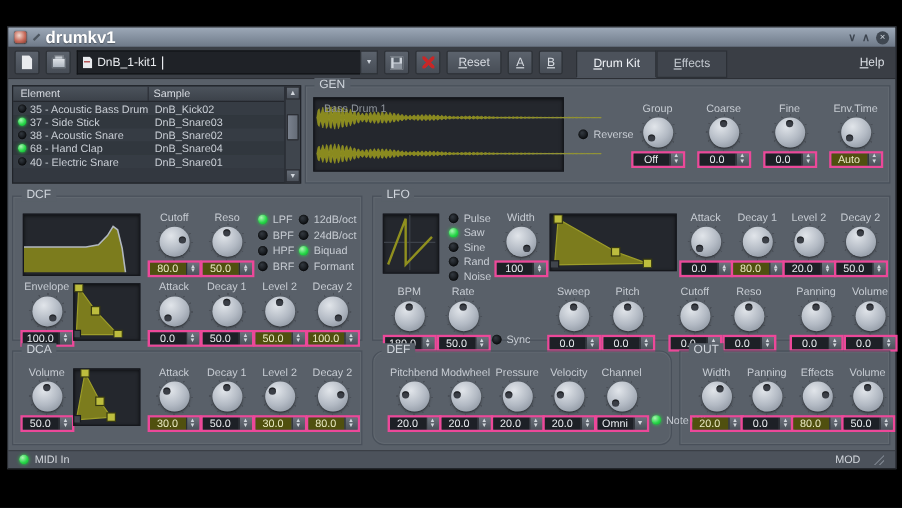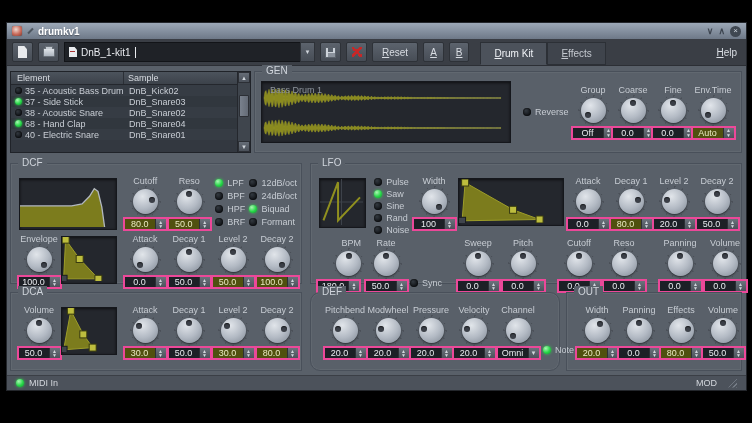--- a/index.html
+++ b/index.html
@@ -7,21 +7,21 @@
   *{box-sizing:border-box;}
   .stage{position:relative;width:752px;height:423px;background:#000;}
   .window{position:absolute;left:6px;top:22px;width:741px;height:369px;background:#596069;
     border:1px solid #23262b;display:flex;flex-direction:column;}
   
   .titlebar{height:16px;background:linear-gradient(#9ca8b7,#6e7988);display:flex;align-items:center;
     padding:0 5px;gap:4px;flex:0 0 auto;}
   .appicon{width:10px;height:10px;border-radius:2px;background:radial-gradient(circle at 40% 35%,#f0d9d0,#c96a5a 55%,#7e3a30);box-shadow:0 0 1px #333;}
   .editicon{width:8px;height:8px;position:relative;}
   .editicon::before{content:"";position:absolute;left:1px;top:3px;width:7px;height:2px;background:#4c555f;transform:rotate(-45deg);}
-  .wtitle{color:#fff;font-weight:bold;font-size:10px;text-shadow:0 1px 1px rgba(0,0,0,.35);}
+  .wtitle{color:#fff;font-weight:bold;font-size:14px;text-shadow:0 1px 1px rgba(0,0,0,.35);}
   .wctrls{margin-left:auto;display:flex;align-items:center;gap:5px;}
   .wglyph{font-size:9px;color:#3d4550;line-height:10px;font-weight:bold;}
   .wclose{width:11px;height:11px;border-radius:50%;background:#3f4751;color:#cfd6de;font-size:8px;
     display:flex;align-items:center;justify-content:center;line-height:1;}
   
   .toolbar{height:27px;background:#3a3e45;border-bottom:1px solid #2c2f35;display:flex;align-items:center;
     padding:0 5px;gap:5px;flex:0 0 auto;}
   .tool-btn{width:21px;height:20px;background:linear-gradient(#5c636d,#474d56);border:1px solid #2e3238;
     border-radius:2px;display:flex;align-items:center;justify-content:center;}
   .ic-new{width:9px;height:12px;background:#e9ebee;clip-path:polygon(0 0,70% 0,100% 28%,100% 100%,0 100%);}
@@ -237,21 +237,21 @@
                 <path d="M2,16 L3,9.90039823521278 L4,8.590108312370603 L5,13.65924225584245 L6,10.840505510311688 L7,7.307447508249387 L8,11.077306906482606 L9,12.717515807376856 L10,6.96227212070445 L11,8.715423541397293 L12,15.277235109894669 L13,7.698219733907138 L14,7.013885758708218 L15,13.894674356872514 L16,9.43325018889081 L17,6.284440765388608 L18,11.27313756313986 L19,11.880781239157844 L20,6.6393123896429636 L21,9.282527963250091 L22,14.62134947546793 L23,7.973242631303963 L24,8.203690615337408 L25,14.797126549275378 L26,9.999566565210404 L27,8.121711737024624 L28,12.758198400039367 L29,12.32703113564357 L30,8.924453592079832 L31,11.500463299395484 L32,14.554576694701836 L33,10.347775614186276 L34,11.082758907018842 L35,15.641284933309809 L36,12.051650335645473 L37,11.395510585177124 L38,14.447504628801333 L39,13.704956690638316 L40,12.210401817543087 L41,13.691944993555605 L42,14.816758058642135 L43,12.053970573819274 L44,12.51727455264976 L45,15.958617798801608 L46,12.249638408196557 L47,11.571398376618006 L48,14.66425494154399 L49,12.978294371714203 L50,11.055831464253922 L51,13.283732039870614 L52,14.14848266875178 L53,11.08849383086357 L54,12.141385852199424 L55,15.573077882474834 L56,11.675031160196898 L57,11.430953569114509 L58,14.985557627224264 L59,12.709778306722434 L60,11.255219861867687 L61,13.75984049556019 L62,14.004247569825862 L63,11.607586432812631 L64,12.925777760030208 L65,15.333890114580354 L66,12.381252859277991 L67,12.569019946674535 L68,15.510157422887726 L69,13.401455965067838 L70,12.675263129213427 L71,14.677770340555229 L72,14.470623342448691 L73,13.14514460002281 L74,14.234979684750655 L75,15.413909066706353 L76,13.827432587516896 L77,14.16182519587636 L78,15.88627329682153 L79,14.485752647439263 L80,14.040328938588333 L81,15.276120368604909 L82,14.753136693113179 L83,13.72281599987803 L84,14.599262948586773 L85,15.26512136843867 L86,13.656115333595018 L87,13.987378686080426 L88,15.95266126962654 L89,13.876540893323593 L90,13.556853205316028 L91,15.295627216888448 L92,14.360047794685105 L93,13.389147359354098 L94,14.606651437308651 L95,15.02814622975052 L96,13.511953750469965 L97,14.093017528031073 L98,15.767348743899037 L99,13.894650781200474 L100,13.828196483714514 L101,15.543785815144561 L102,14.458276823070737 L103,13.83273176918122 L104,15.007487039739416 L105,15.096399931774453 L106,14.074139799327865 L107,14.68636935972832 L108,15.700718345947747 L109,14.479354085547453 L110,14.594306070372657 L111,15.815446813070775 L112,14.955417551231289 L113,14.699755677666428 L114,15.501408887765123 L115,15.412413971765293 L116,14.939384989321805 L117,15.358741589045591 L118,15.749309761041072 L119,14.993649417421944 L120,15.054978309866804 L121,15.94488532510231 L122,15.057042426793366 L123,14.814535391173038 L124,15.579975417663071 L125,15.260707949187307 L126,14.690388217985653 L127,15.217865076338128 L128,15.579352929498288 L129,14.712973994205596 L130,14.92272385543104 L131,15.962310128167962 L132,14.882607361510335 L133,14.745578646506393 L134,15.654263696498909 L135,15.169875612956359 L136,14.712831141659114 L137,15.332398558637559 L138,15.523417750753712 L139,14.821445918596345 L140,15.118603253929892 L141,15.882575391965755 L142,15.041570884634064 L143,15.034845825502133 L144,15.808673496903014 L145,15.325338563915995 L146,15.076114941185462 L147,15.590112747453901 L148,15.619097211916781 L149,15.214575420257537 L150,15.478698392868383 L151,15.875688180285575 L152,15.408624496191791 L153,15.468108128042184 L154,15.936293440670907 L155,15.614060283648113 L156,15.484385241113682 L157,15.782651010200638 L158,15.702156200545906 L159,15.40625780791215 L160,15.60558544247871 L161,15.841359550117613 L162,15.395112788756087 L163,15.447455000599607 L164,15.974391778202929 L165,15.46011324861098 L166,15.339001498612532 L167,15.775005391157052 L168,15.594286400127904 L169,15.30148948797049 L170,15.594361814174723 L171,15.776173119670792 L172,15.341703846141062 L173,15.462312825529212 L174,15.975102203591835 L175,15.450802191246739 L176,15.3980500047129 L177,15.841517958043033 L178,15.607068583247528 L179,15.406464358137248 L180,15.70090614007443 L181,15.781580329090948 L182,15.478198451051709 L183,15.61946326143681 L184,15.94511995422075 L185,15.593068015611388 L186,15.600382431548137 L187,15.925511038509988 L188,15.725684888689209 L189,15.634617936807489 L190,15.843291696920108 L191,15.85165629402233 L192,15.704620013677799 L193,15.809713358999334 L194,15.949881180893728 L195,15.744719918331956 L196,15.745139635446153 L197,15.968421977699013 L198,15.764492666405348 L199,15.684226210775241 L200,15.871930181567095 L201,15.821128195903814 L202,15.654680099855867 L203,15.777153709362915 L204,15.907654427729378 L205,15.66434864611356 L206,15.701123801485897 L207,15.989628967246398 L208,15.713002108074596 L209,15.657267280412146 L210,15.887857100660367 L211,15.792475411343506 L212,15.652349126235686 L213,15.803569893368762 L214,15.888790484929157 L215,15.685217043818684 L216,15.749042254478026 L217,15.985577305633823 L218,15.74754626471777 L219,15.729888650118419 L220,15.932175582378546 L221,15.826240787491184 L222,15.744445871541423 L223,15.875013913223198 L224,15.906745173529798 L225,15.784930659893002 L226,15.847272063032623 L227,15.976353484239922 L228,15.839909781936957 L229,15.846986623437067 L230,15.973308567977627 L231,15.89732715467596 L232,15.86502155240434 L233,15.936192758759892 L234,15.929812506827245 L235,15.845927273785003 L236,15.889971325134072 L237,15.967544501292842 L238,15.844689558496187 L239,15.849208316045527 L239,16.150791683954473 L238,16.15531044150381 L237,16.032455498707158 L236,16.11002867486593 L235,16.154072726214995 L234,16.070187493172753 L233,16.063807241240106 L232,16.13497844759566 L231,16.10267284532404 L230,16.026691432022375 L229,16.153013376562935 L228,16.160090218063043 L227,16.023646515760078 L226,16.152727936967377 L225,16.215069340106997 L224,16.093254826470204 L223,16.1249860867768 L222,16.255554128458577 L221,16.173759212508816 L220,16.067824417621452 L219,16.27011134988158 L218,16.25245373528223 L217,16.01442269436618 L216,16.250957745521973 L215,16.314782956181315 L214,16.111209515070843 L213,16.196430106631237 L212,16.347650873764312 L211,16.207524588656494 L210,16.112142899339634 L209,16.342732719587854 L208,16.286997891925406 L207,16.010371032753604 L206,16.298876198514105 L205,16.33565135388644 L204,16.092345572270624 L203,16.222846290637083 L202,16.345319900144133 L201,16.178871804096186 L200,16.128069818432905 L199,16.315773789224757 L198,16.235507333594654 L197,16.031578022300987 L196,16.25486036455385 L195,16.255280081668044 L194,16.050118819106274 L193,16.190286641000665 L192,16.295379986322203 L191,16.14834370597767 L190,16.156708303079892 L189,16.365382063192513 L188,16.27431511131079 L187,16.07448896149001 L186,16.399617568451863 L185,16.406931984388613 L184,16.05488004577925 L183,16.38053673856319 L182,16.521801548948293 L181,16.218419670909054 L180,16.29909385992557 L179,16.593535641862754 L178,16.39293141675247 L177,16.15848204195697 L176,16.6019499952871 L175,16.54919780875326 L174,16.024897796408165 L173,16.537687174470786 L172,16.658296153858938 L171,16.22382688032921 L170,16.40563818582528 L169,16.698510512029507 L168,16.405713599872097 L167,16.224994608842948 L166,16.660998501387468 L165,16.53988675138902 L164,16.02560822179707 L163,16.552544999400393 L162,16.604887211243913 L161,16.158640449882387 L160,16.39441455752129 L159,16.59374219208785 L158,16.297843799454093 L157,16.217348989799362 L156,16.51561475888632 L155,16.385939716351885 L154,16.063706559329095 L153,16.531891871957818 L152,16.59137550380821 L151,16.124311819714425 L150,16.52130160713162 L149,16.785424579742465 L148,16.38090278808322 L147,16.4098872525461 L146,16.923885058814538 L145,16.674661436084005 L144,16.191326503096985 L143,16.96515417449787 L142,16.958429115365938 L141,16.117424608034245 L140,16.881396746070106 L139,17.178554081403654 L138,16.476582249246288 L137,16.66760144136244 L136,17.287168858340884 L135,16.83012438704364 L134,16.34573630350109 L133,17.25442135349361 L132,17.117392638489665 L131,16.037689871832036 L130,17.07727614456896 L129,17.287026005794402 L128,16.420647070501712 L127,16.78213492366187 L126,17.309611782014347 L125,16.739292050812693 L124,16.42002458233693 L123,17.185464608826962 L122,16.942957573206634 L121,16.05511467489769 L120,16.945021690133196 L119,17.006350582578058 L118,16.250690238958928 L117,16.641258410954407 L116,17.060615010678195 L115,16.587586028234707 L114,16.498591112234877 L113,17.300244322333572 L112,17.04458244876871 L111,16.184553186929225 L110,17.405693929627343 L109,17.520645914452547 L108,16.29928165405225 L107,17.31363064027168 L106,17.925860200672133 L105,16.903600068225547 L104,16.992512960260584 L103,18.16726823081878 L102,17.541723176929263 L101,16.45621418485544 L100,18.171803516285486 L99,18.105349218799525 L98,16.232651256100965 L97,17.906982471968927 L96,18.488046249530036 L95,16.971853770249478 L94,17.393348562691347 L93,18.610852640645902 L92,17.639952205314895 L91,16.704372783111552 L90,18.443146794683972 L89,18.123459106676407 L88,16.04733873037346 L87,18.012621313919574 L86,18.343884666404982 L85,16.73487863156133 L84,17.400737051413227 L83,18.27718400012197 L82,17.246863306886823 L81,16.72387963139509 L80,17.95967106141167 L79,17.514247352560737 L78,16.11372670317847 L77,17.83817480412364 L76,18.172567412483104 L75,16.586090933293647 L74,17.765020315249345 L73,18.85485539997719 L72,17.52937665755131 L71,17.32222965944477 L70,19.324736870786573 L69,18.598544034932164 L68,16.489842577112274 L67,19.430980053325467 L66,19.618747140722007 L65,16.666109885419644 L64,19.074222239969792 L63,20.39241356718737 L62,17.99575243017414 L61,18.24015950443981 L60,20.744780138132313 L59,19.290221693277566 L58,17.014442372775736 L57,20.569046430885493 L56,20.324968839803102 L55,16.426922117525166 L54,19.858614147800576 L53,20.91150616913643 L52,17.851517331248218 L51,18.716267960129386 L50,20.94416853574608 L49,19.021705628285797 L48,17.335745058456013 L47,20.428601623381994 L46,19.750361591803443 L45,16.04138220119839 L44,19.48272544735024 L43,19.946029426180726 L42,17.183241941357867 L41,18.308055006444395 L40,19.789598182456913 L39,18.295043309361684 L38,17.552495371198667 L37,20.604489414822876 L36,19.948349664354527 L35,16.35871506669019 L34,20.917241092981158 L33,21.652224385813724 L32,17.445423305298164 L31,20.499536700604516 L30,23.075546407920168 L29,19.67296886435643 L28,19.24180159996063 L27,23.878288262975374 L26,22.000433434789596 L25,17.202873450724624 L24,23.796309384662592 L23,24.02675736869604 L22,17.37865052453207 L21,22.71747203674991 L20,25.360687610357036 L19,20.119218760842156 L18,20.726862436860138 L17,25.71555923461139 L16,22.56674981110919 L15,18.105325643127486 L14,24.98611424129178 L13,24.301780266092862 L12,16.72276489010533 L11,23.284576458602707 L10,25.037727879295552 L9,19.282484192623144 L8,20.922693093517395 L7,24.69255249175061 L6,21.159494489688313 L5,18.34075774415755 L4,23.409891687629397 L3,22.09960176478722 L2,16 Z" fill="#8a8a1f" stroke="#9a9a26" stroke-width="0.5"></path>
                 <line x1="2" y1="46" x2="239" y2="46" stroke="#757b83" stroke-width="1"></line>
                 <path d="M2,46 L3,40.838798506718504 L4,39.73009164892897 L5,44.01935883186669 L6,41.63427389334066 L7,38.64476327621102 L8,41.834644305485284 L9,43.22251337547272 L10,38.35269179444223 L11,39.836127611951554 L12,45.38842970837241 L13,38.975416697921425 L14,38.39636487275311 L15,44.218570609661356 L16,40.44351939059992 L17,37.77914218609805 L18,42.00034716881065 L19,42.51450720236433 L20,38.07941817585174 L21,40.31598519967315 L22,44.83344955616517 L23,39.208128380334124 L24,39.40312282836242 L25,44.98218400323301 L26,40.92271017056265 L27,39.333756085174684 L28,43.25693710772562 L29,42.89210326862148 L30,40.01299919329832 L31,42.1926997148731 L32,44.77694951090155 L33,41.21734859661915 L34,41.83925753670825 L35,45.69647186664676 L36,42.65908874554617 L37,42.10389357207295 L38,44.686350070524206 L39,44.05804027669396 L40,42.79341692253646 L41,44.047030379162436 L42,44.9987952803895 L43,42.661052024000924 L44,43.05307846762672 L45,45.96498429129367 L46,42.82661711462786 L47,42.25272170329216 L48,44.869754181306455 L49,43.44317216068125 L50,41.816472777445625 L51,43.70161941835206 L52,44.433331488943814 L53,41.84411016457687 L54,42.7350187980149 L55,45.638758208247935 L56,42.34041098170507 L57,42.13388378925074 L58,45.14162568457438 L59,43.21596625953437 L60,41.98518603696497 L61,44.10448041932016 L62,44.31128640523727 L63,42.28334236622607 L64,43.39873502771787 L65,45.43636855849107 L66,42.93798318861984 L67,43.09686303180153 L68,45.58551781936654 L69,43.80123197044202 L70,43.18676110933444 L71,44.88119028816212 L72,44.70591205899505 L73,43.58435312309622 L74,44.506521271712096 L75,45.50407690259768 L76,44.161673727898915 L77,44.44462131958769 L78,45.90376971269514 L79,44.718713778602456 L80,44.34181679419013 L81,45.38748646574262 L82,44.94496181724961 L83,44.073151999896794 L84,44.8147609564965 L85,45.378179619448105 L86,44.0167129745804 L87,44.29701273437575 L88,45.95994415122246 L89,44.20322690973535 L90,43.932721942959716 L91,45.40399226044407 L92,44.61234813396432 L93,43.79081699637654 L94,44.82101275464578 L95,45.177662194404284 L96,43.89473009655151 L97,44.38639944679552 L98,45.80314124483765 L99,44.21855066101578 L100,44.162320101604585 L101,45.61397261281463 L102,44.69546500413678 L103,44.16615765084565 L104,45.160181341317966 L105,45.23541532688608 L106,44.370425984046655 L107,44.888466381308575 L108,45.7467616773404 L109,44.71329961084785 L110,44.81056667493071 L111,45.843839611059884 L112,45.116122543349555 L113,44.89979326571775 L114,45.578115212724335 L115,45.50281182226294 L116,45.102556529426145 L117,45.457396729192425 L118,45.787877490111676 L119,45.14847258397241 L120,45.20036626219499 L121,45.9533645058558 L122,45.20211282267131 L123,44.9969145617618 L124,45.644594584176446 L125,45.37444518777387 L126,44.89186695368017 L127,45.338193526132265 L128,45.64406786342163 L129,44.91097799509704 L130,45.088458646903185 L131,45.968108569988274 L132,45.05451392127797 L133,44.93856654704387 L134,45.70745389703754 L135,45.29758705711692 L136,44.910857119865405 L137,45.43510647269332 L138,45.596738096791604 L139,45.002761931119984 L140,45.254202753325295 L141,45.900640716278716 L142,45.18902151776729 L143,45.18333108311719 L144,45.83810834353332 L145,45.42913263100584 L146,45.218251104080004 L147,45.65317232476868 L148,45.677697640852664 L149,45.33540997098714 L150,45.5588986401194 L151,45.89481307562625 L152,45.49960534293152 L153,45.54993764680493 L154,45.94609444979846 L155,45.67343562462533 L156,45.563710588634656 L157,45.81608931632362 L158,45.747978323538845 L159,45.49760276054105 L160,45.66626460517429 L161,45.86576577317644 L162,45.488172359716685 L163,45.532461923584286 L164,45.978331504633246 L165,45.543172748824674 L166,45.440693575749066 L167,45.80961994636366 L168,45.656703877031305 L169,45.40895264366734 L170,45.65676768891707 L171,45.81060802433682 L172,45.442980177503976 L173,45.54503392929395 L174,45.978932633808476 L175,45.53529416182416 L176,45.49065769629553 L177,45.8658998106518 L178,45.66751957044021 L179,45.49777753380844 L180,45.74692058006298 L181,45.81518335538465 L182,45.55847561242837 L183,45.67800737506192 L184,45.953563038186786 L185,45.65567293628656 L186,45.66186205746381 L187,45.93697087873922 L188,45.767887213506256 L189,45.69083056191403 L190,45.867400666624704 L191,45.87447840263428 L192,45.750063088496596 L193,45.83898822684559 L194,45.95759176844854 L195,45.78399377705012 L196,45.78434892230059 L197,45.973280134976086 L198,45.800724563881445 L199,45.7328067937329 L200,45.89163323055677 L201,45.848646934995536 L202,45.70780623833958 L203,45.811437754076316 L204,45.921861438847934 L205,45.71598731594224 L206,45.74710475510345 L207,45.99122451074695 L208,45.75715562990927 L209,45.70999539111797 L210,45.90510985440493 L211,45.82440227113681 L212,45.70583387604558 L213,45.833789909773564 L214,45.9058996410939 L215,45.733645190923504 L216,45.787651138404485 L217,45.98779618169016 L218,45.786385300915036 L219,45.771444242407895 L220,45.94261010816646 L221,45.852972974031005 L222,45.78376189130428 L223,45.89424254195809 L224,45.921092069909825 L225,45.81801825067869 L226,45.87076866871991 L227,45.97999140974147 L228,45.86453904625435 L229,45.87052714290829 L230,45.977414942134914 L231,45.9131229770335 L232,45.88578746741906 L233,45.946009257412214 L234,45.940610582699975 L235,45.869630770125774 L236,45.90689881357498 L237,45.9725376549401 L238,45.8685834725737 L239,45.872407036653904 L239,46.127592963346096 L238,46.1314165274263 L237,46.0274623450599 L236,46.09310118642502 L235,46.130369229874226 L234,46.059389417300025 L233,46.053990742587786 L232,46.11421253258094 L231,46.0868770229665 L230,46.022585057865086 L229,46.12947285709171 L228,46.13546095374565 L227,46.02000859025853 L226,46.12923133128009 L225,46.18198174932131 L224,46.078907930090175 L223,46.10575745804191 L222,46.21623810869572 L221,46.147027025968995 L220,46.05738989183354 L219,46.228555757592105 L218,46.213614699084964 L217,46.01220381830984 L216,46.212348861595515 L215,46.266354809076496 L214,46.0941003589061 L213,46.166210090226436 L212,46.29416612395442 L211,46.17559772886319 L210,46.09489014559507 L209,46.29000460888203 L208,46.24284437009073 L207,46.00877548925305 L206,46.25289524489655 L205,46.28401268405776 L204,46.078138561152066 L203,46.188562245923684 L202,46.29219376166042 L201,46.151353065004464 L200,46.10836676944323 L199,46.2671932062671 L198,46.199275436118555 L197,46.026719865023914 L196,46.21565107769941 L195,46.21600622294988 L194,46.04240823155146 L193,46.16101177315441 L192,46.249936911503404 L191,46.12552159736572 L190,46.132599333375296 L189,46.30916943808597 L188,46.232112786493744 L187,46.06302912126078 L186,46.33813794253619 L185,46.34432706371344 L184,46.046436961813214 L183,46.32199262493808 L182,46.44152438757163 L181,46.18481664461535 L180,46.25307941993702 L179,46.50222246619156 L178,46.33248042955979 L177,46.1341001893482 L176,46.50934230370447 L175,46.46470583817584 L174,46.021067366191524 L173,46.45496607070605 L172,46.557019822496024 L171,46.18939197566318 L170,46.34323231108293 L169,46.59104735633266 L168,46.343296122968695 L167,46.19038005363634 L166,46.559306424250934 L165,46.456827251175326 L164,46.021668495366754 L163,46.467538076415714 L162,46.511827640283315 L161,46.13423422682356 L160,46.33373539482571 L159,46.50239723945895 L158,46.252021676461155 L157,46.18391068367638 L156,46.436289411365344 L155,46.32656437537467 L154,46.05390555020154 L153,46.45006235319507 L152,46.50039465706848 L151,46.10518692437375 L150,46.4411013598806 L149,46.66459002901286 L148,46.322302359147336 L147,46.34682767523132 L146,46.781748895919996 L145,46.57086736899416 L144,46.16189165646668 L143,46.81666891688281 L142,46.81097848223271 L141,46.099359283721284 L140,46.745797246674705 L139,46.997238068880016 L138,46.403261903208396 L137,46.56489352730668 L136,47.089142880134595 L135,46.70241294288308 L134,46.29254610296246 L133,47.06143345295613 L132,46.94548607872203 L131,46.031891430011726 L130,46.911541353096815 L129,47.08902200490296 L128,46.35593213657837 L127,46.661806473867735 L126,47.10813304631983 L125,46.62555481222613 L124,46.355405415823554 L123,47.0030854382382 L122,46.79788717732869 L121,46.0466354941442 L120,46.79963373780501 L119,46.85152741602759 L118,46.212122509888324 L117,46.542603270807575 L116,46.897443470573855 L115,46.49718817773706 L114,46.421884787275665 L113,47.10020673428225 L112,46.883877456650445 L111,46.156160388940116 L110,47.18943332506929 L109,47.28670038915215 L108,46.2532383226596 L107,47.111533618691425 L106,47.629574015953345 L105,46.76458467311392 L104,46.839818658682034 L103,47.83384234915435 L102,47.30453499586322 L101,46.38602738718537 L100,47.837679898395415 L99,47.78144933898422 L98,46.19685875516235 L97,47.61360055320448 L96,48.10526990344849 L95,46.822337805595716 L94,47.17898724535422 L93,48.20918300362346 L92,47.38765186603568 L91,46.59600773955593 L90,48.067278057040284 L89,47.79677309026465 L88,46.04005584877754 L87,47.70298726562425 L86,47.9832870254196 L85,46.621820380551895 L84,47.1852390435035 L83,47.926848000103206 L82,47.05503818275039 L81,46.61251353425738 L80,47.65818320580987 L79,47.281286221397544 L78,46.09623028730486 L77,47.55537868041231 L76,47.838326272101085 L75,46.49592309740232 L74,47.493478728287904 L73,48.41564687690378 L72,47.29408794100495 L71,47.11880971183788 L70,48.81323889066556 L69,48.19876802955798 L68,46.41448218063346 L67,48.90313696819847 L66,49.06201681138016 L65,46.56363144150893 L64,48.60126497228213 L63,49.71665763377393 L62,47.68871359476273 L61,47.89551958067984 L60,50.01481396303503 L59,48.78403374046563 L58,46.85837431542562 L57,49.86611621074926 L56,49.65958901829493 L55,46.361241791752065 L54,49.2649812019851 L53,50.15588983542313 L52,47.566668511056186 L51,48.29838058164794 L50,50.183527222554375 L49,48.55682783931875 L48,47.130245818693545 L47,49.74727829670784 L46,49.17338288537214 L45,46.03501570870633 L44,48.94692153237328 L43,49.338947975999076 L42,47.0012047196105 L41,47.952969620837564 L40,49.20658307746354 L39,47.94195972330604 L38,47.313649929475794 L37,49.89610642792705 L36,49.34091125445383 L35,46.30352813335324 L34,50.16074246329175 L33,50.78265140338085 L32,47.22305048909845 L31,49.8073002851269 L30,51.98700080670168 L29,49.10789673137852 L28,48.74306289227438 L27,52.666243914825316 L26,51.07728982943735 L25,47.01781599676699 L24,52.59687717163758 L23,52.791871619665876 L22,47.16655044383483 L21,51.68401480032685 L20,53.92058182414826 L19,49.48549279763567 L18,49.99965283118935 L17,54.22085781390195 L16,51.55648060940008 L15,47.781429390338644 L14,53.60363512724689 L13,53.024583302078575 L12,46.61157029162759 L11,52.163872388048446 L10,53.64730820555777 L9,48.77748662452728 L8,50.165355694514716 L7,53.35523672378898 L6,50.36572610665934 L5,47.98064116813331 L4,52.26990835107103 L3,51.161201493281496 L2,46 Z" fill="#8a8a1f" stroke="#9a9a26" stroke-width="0.5"></path>
               </svg>
               <span class="wavelabel">Bass Drum 1</span>
             </div>
           <div class="check" style="margin-left:12px;">
             <span class="led"></span>
             <span>Reverse</span>
           </div>
-          <div class="frow" style="margin-left:auto;gap:0;padding-right:2px;align-items:flex-end;">
+          <div class="frow" style="margin-left:auto;gap:15px;padding-right:2px;align-items:flex-end;">
               <div class="kcell">
                 <div class="klabel">Group</div>
                 <div class="knob">
                   <div class="kdot" style="left: 4.3px; top: 14.7px;"></div>
                 </div>
                 <div class="spin">
                   <span class="sval">Off</span>
                   <span class="sbtn">
                     <span>▲</span>
                     <span>▼</span>
@@ -562,21 +562,21 @@
                   <span class="sval">50.0</span>
                   <span class="sbtn">
                     <span>▲</span>
                     <span>▼</span>
                   </span>
                 </div>
               </div>
             </div>
         </div>
         <div class="frow" style="padding:3px 4px 0 0;">
-            <div class="kcell" style="margin-left: 10px; align-items: flex-end;">
+            <div class="kcell" style="margin-left: 10px;">
               <div class="klabel">BPM</div>
               <div class="knob">
                 <div class="kdot" style="left: 9.5px; top: 2.2px;"></div>
               </div>
               <div class="spin">
                 <span class="sval">180.0</span>
                 <span class="sbtn">
                   <span>▲</span>
                   <span>▼</span>
                 </span>

